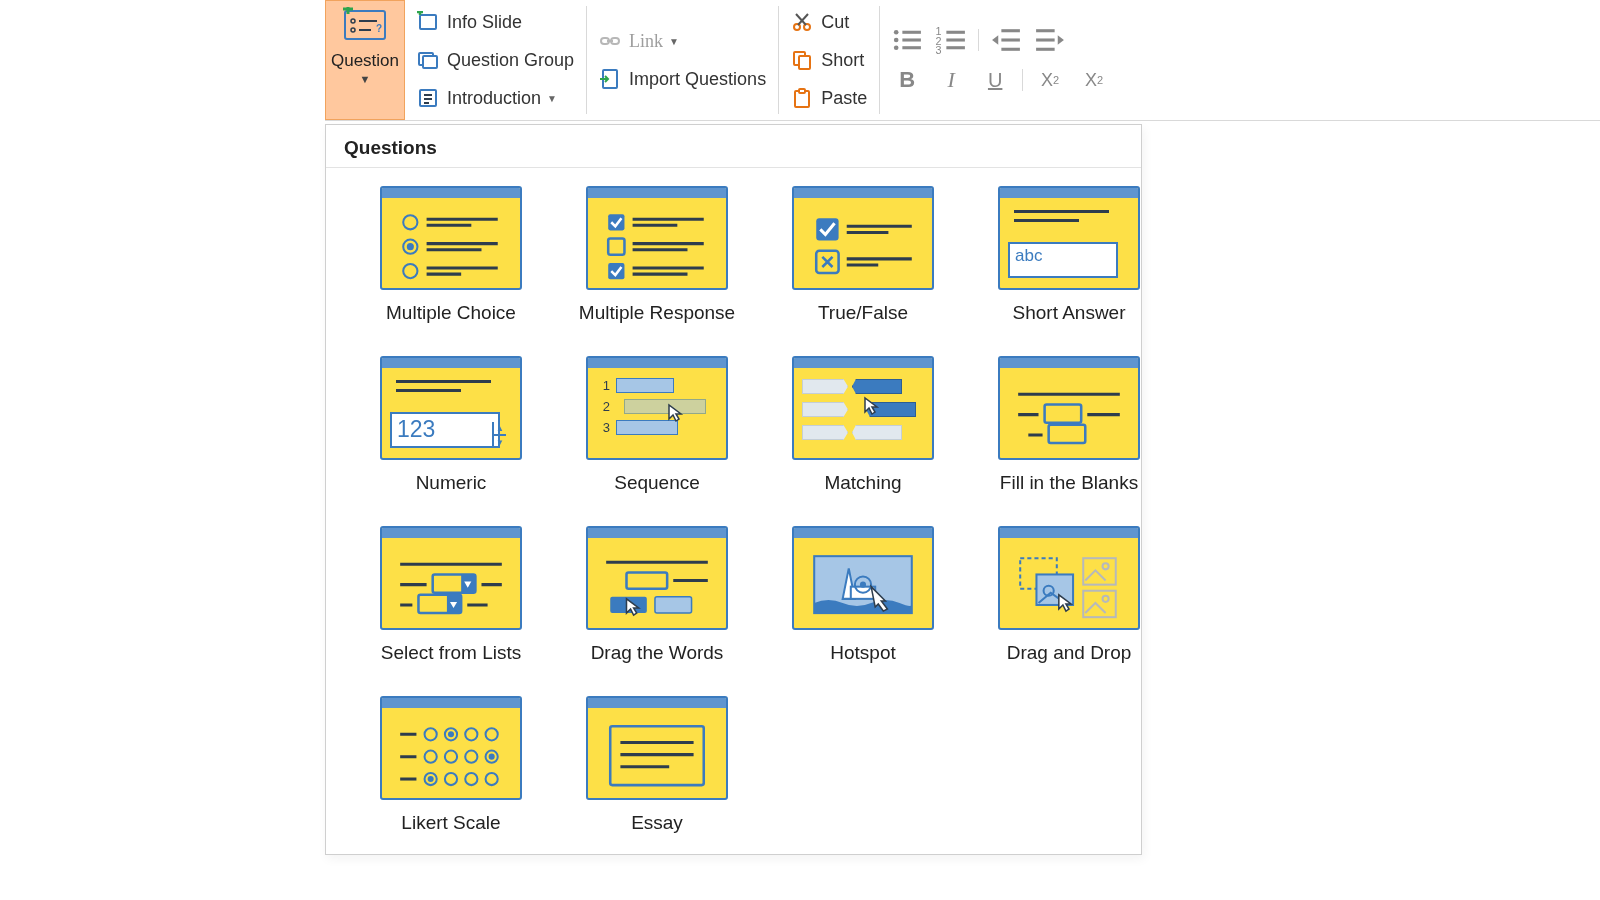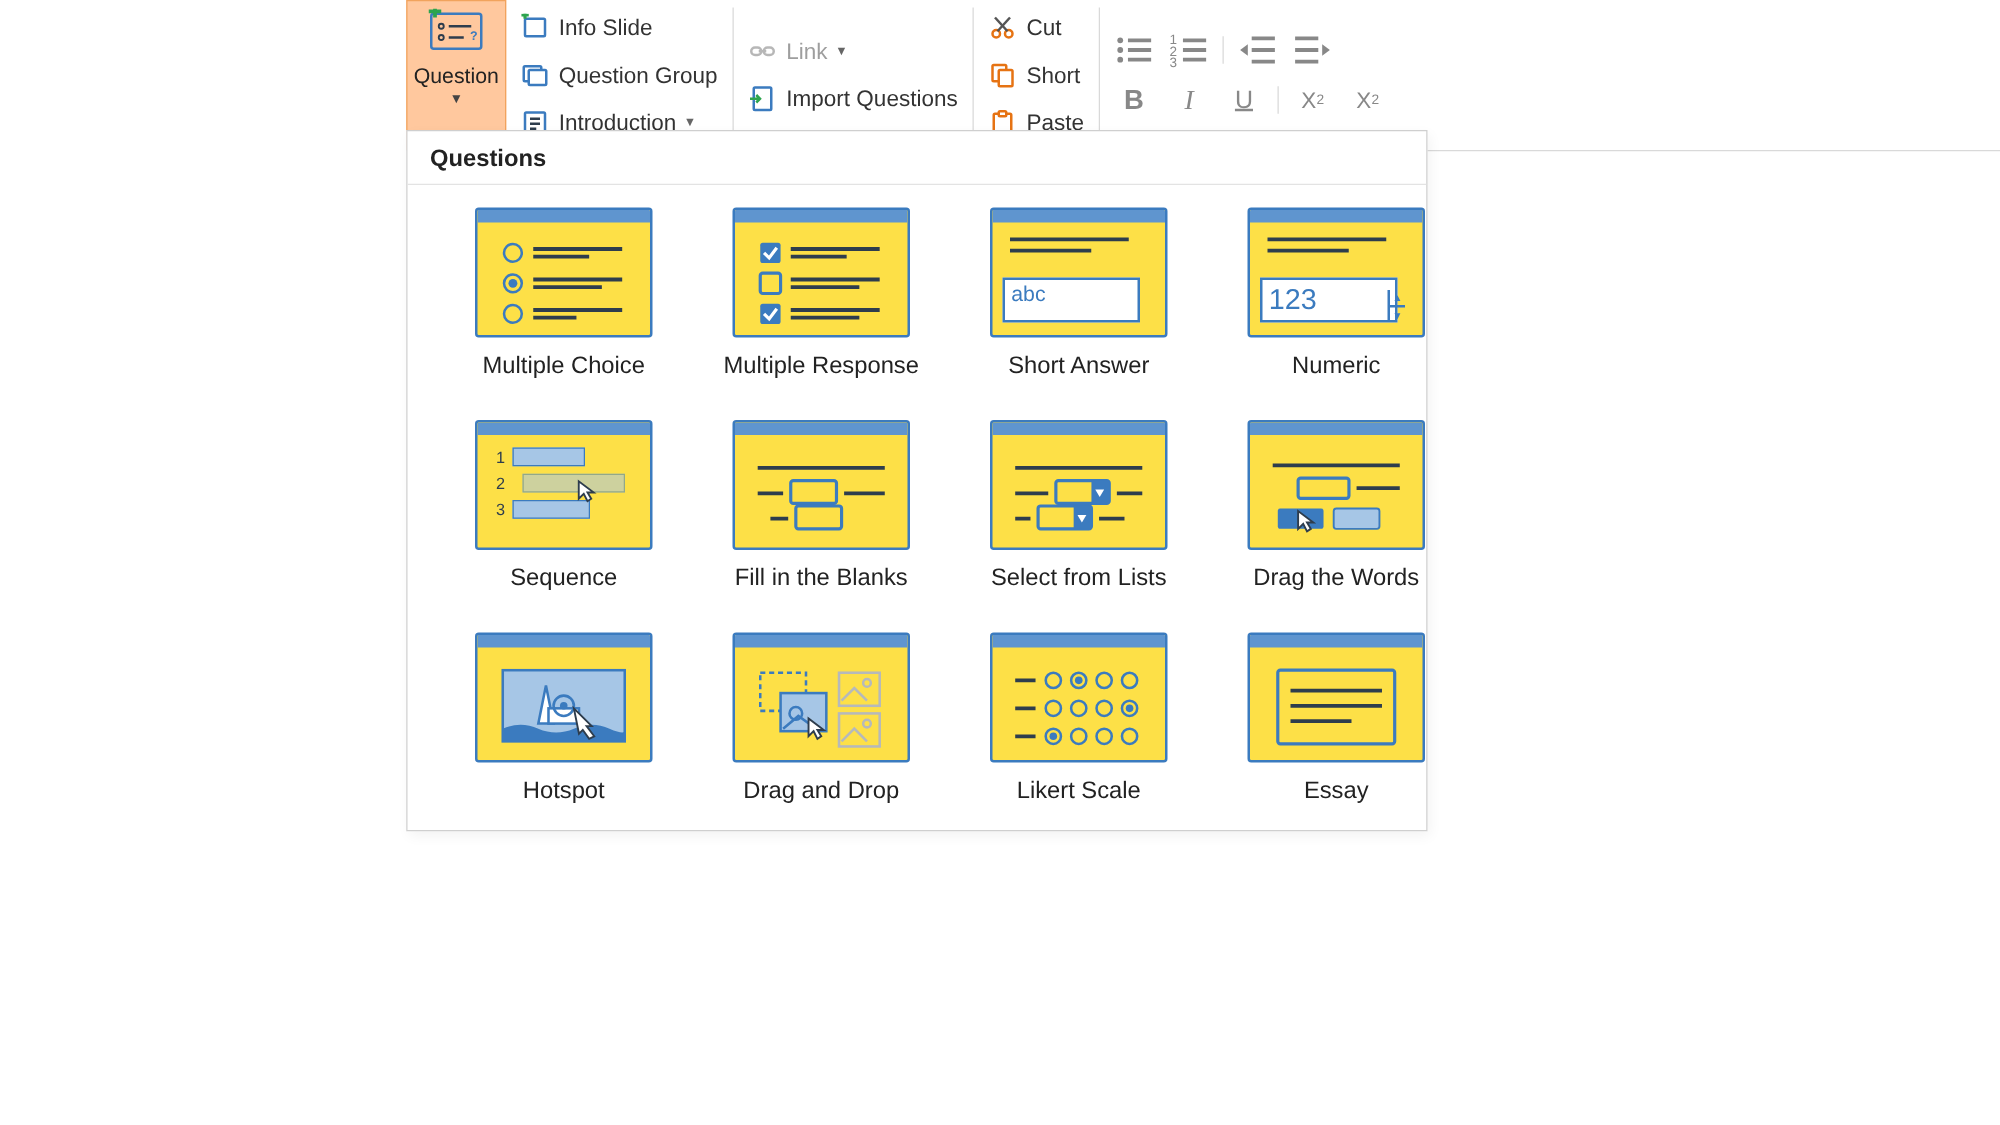--- a/index.html
+++ b/index.html
@@ -64,40 +64,40 @@
   .ribbon-item {
     display: flex;
     align-items: center;
     height: 38px;
     font-size: 18px;
     color: #333;
     cursor: default;
     padding: 0 2px;
     white-space: nowrap;
   }
-  .ribbon-item.disabled { color: #9e9e9e; }
+  .ribbon-item.disabled { color: #9e9e9e; font-family: Liberation Serif, serif; }
   .ribbon-item.disabled svg { opacity: .6; }
   .ribbon-item svg, .ribbon-item .ico {
     width: 22px;
     height: 22px;
     margin-right: 8px;
     flex-shrink: 0;
   }
   .dd { font-size: 10px; color: #666; margin-left: 6px; }
 
   .small-btn { width: 34px; text-align:center; display:inline-flex; align-items:center; justify-content:center; }
   .small-btn-row { display:flex; align-items:center; height:40px; }
   .small-btn-row > * { margin-right:10px; color:#888; }
   .fmt-sep { width:1px; height:22px; background:#d9d9d9; }
 
   
   .panel {
     position: absolute;
     left: 325px;
-    top: 104px;
+    top: 124px;
     width: 815px;
     background: #fff;
     border: 1px solid #cfcfcf;
     box-shadow: 2px 4px 10px rgba(0,0,0,.05);
     padding: 10px 0 20px 0;
   }
   .panel-title {
     font-size: 19px;
     font-weight: 700;
     padding: 2px 18px 8px 18px;
@@ -316,20 +316,36 @@
             <line x1="36" y1="19" x2="80" y2="19" stroke="#2e3d4d" stroke-width="3"></line>
           <line x1="36" y1="37" x2="106" y2="37" stroke="#2e3d4d" stroke-width="3"></line>
             <line x1="36" y1="43" x2="90" y2="43" stroke="#2e3d4d" stroke-width="3"></line>
           <line x1="36" y1="61" x2="106" y2="61" stroke="#2e3d4d" stroke-width="3"></line>
             <line x1="36" y1="67" x2="90" y2="67" stroke="#2e3d4d" stroke-width="3"></line>
         </svg>
       </div>
       <div class="card-label">Multiple Response</div>
     </div>
 
+    <div class="card">
+      <div class="card-thumb">
+        <div class="top"></div>
+        <svg class="inner" viewBox="0 0 120 82">
+          <rect x="14" y="12" width="22" height="22" rx="3" fill="#3b7bbf"></rect>
+            <path d="M18 23 L23 28 L32 17" fill="none" stroke="#fff" stroke-width="3"></path>
+          <rect x="14" y="44" width="22" height="22" rx="3" fill="none" stroke="#3b7bbf" stroke-width="2.5"></rect>
+            <path d="M20 50 L30 60 M30 50 L20 60" stroke="#3b7bbf" stroke-width="2.5"></path>
+          <line x1="44" y1="20" x2="108" y2="20" stroke="#2e3d4d" stroke-width="3"></line>
+            <line x1="44" y1="26" x2="85" y2="26" stroke="#2e3d4d" stroke-width="3"></line>
+          <line x1="44" y1="52" x2="108" y2="52" stroke="#2e3d4d" stroke-width="3"></line>
+            <line x1="44" y1="58" x2="75" y2="58" stroke="#2e3d4d" stroke-width="3"></line>
+        </svg>
+      </div>
+      <div class="card-label">True/False</div>
+    </div>
 
     <div class="card">
       <div class="card-thumb">
         <div class="top"></div>
         <div class="inner">
           <div class="line" style="height:3px;width:95px;margin:4px 0 0 6px;"></div>
           <div class="line" style="height:3px;width:65px;margin:6px 0 0 6px;"></div>
           <div class="box" style="position:absolute;left:8px;bottom:10px;width:96px;height:28px;font-size:17px;color:#3b7bbf;padding:2px 5px;">abc</div>
         </div>
       </div>
@@ -369,20 +385,43 @@
           </div>
           <div style="display:flex;align-items:center;margin:2px 0;">
               <span style="width:14px;text-align:right;margin-right:6px;">3</span>
               <div class="pill" style="width:60px;height:13px;"></div>
             </div>
         </div>
       </div>
       <div class="card-label">Sequence</div>
     </div>
 
+    <div class="card">
+      <div class="card-thumb">
+        <div class="top"></div>
+        <div class="inner">
+          <div style="display:flex;gap:4px;margin:3px 0;">
+              <div class="ghost" style="width:44px;height:13px;clip-path:polygon(0 0,90% 0,100% 50%,90% 100%,0 100%);"></div>
+              <div style="width:48px;height:13px;background:#3b7bbf;border:1px solid #2c5e93;clip-path:polygon(8% 0,100% 0,100% 100%,8% 100%,0 50%);"></div>
+            </div>
+          <div style="display:flex;gap:4px;margin:8px 0;position:relative;">
+              <div class="ghost" style="width:44px;height:13px;clip-path:polygon(0 0,90% 0,100% 50%,90% 100%,0 100%);"></div>
+              <div style="width:48px;height:13px;background:#3b7bbf;border:1px solid #2c5e93;margin-left:14px;clip-path:polygon(8% 0,100% 0,100% 100%,8% 100%,0 50%);"></div>
+            <svg style="position:absolute;left:58px;top:-6px;" width="22" height="22">
+                <path d="M5 2 L5 16 L9 12 L12 18 L15 16 L12 11 L17 11 Z" fill="#fff" stroke="#2e3d4d" stroke-width="1.5"></path>
+              </svg>
+          </div>
+          <div style="display:flex;gap:4px;margin:3px 0;">
+              <div class="ghost" style="width:44px;height:13px;clip-path:polygon(0 0,90% 0,100% 50%,90% 100%,0 100%);"></div>
+              <div class="ghost" style="width:48px;height:13px;clip-path:polygon(8% 0,100% 0,100% 100%,8% 100%,0 50%);"></div>
+            </div>
+        </div>
+      </div>
+      <div class="card-label">Matching</div>
+    </div>
 
     <div class="card">
       <div class="card-thumb">
         <div class="top"></div>
         <svg class="inner" viewBox="0 0 120 82">
           <line x1="10" y1="18" x2="110" y2="18" stroke="#2e3d4d" stroke-width="3"></line>
           <line x1="10" y1="38" x2="30" y2="38" stroke="#2e3d4d" stroke-width="3"></line>
           <rect x="36" y="28" width="36" height="18" rx="2" fill="none" stroke="#3b7bbf" stroke-width="2.5"></rect>
           <line x1="78" y1="38" x2="110" y2="38" stroke="#2e3d4d" stroke-width="3"></line>
           <line x1="20" y1="58" x2="34" y2="58" stroke="#2e3d4d" stroke-width="3"></line>

